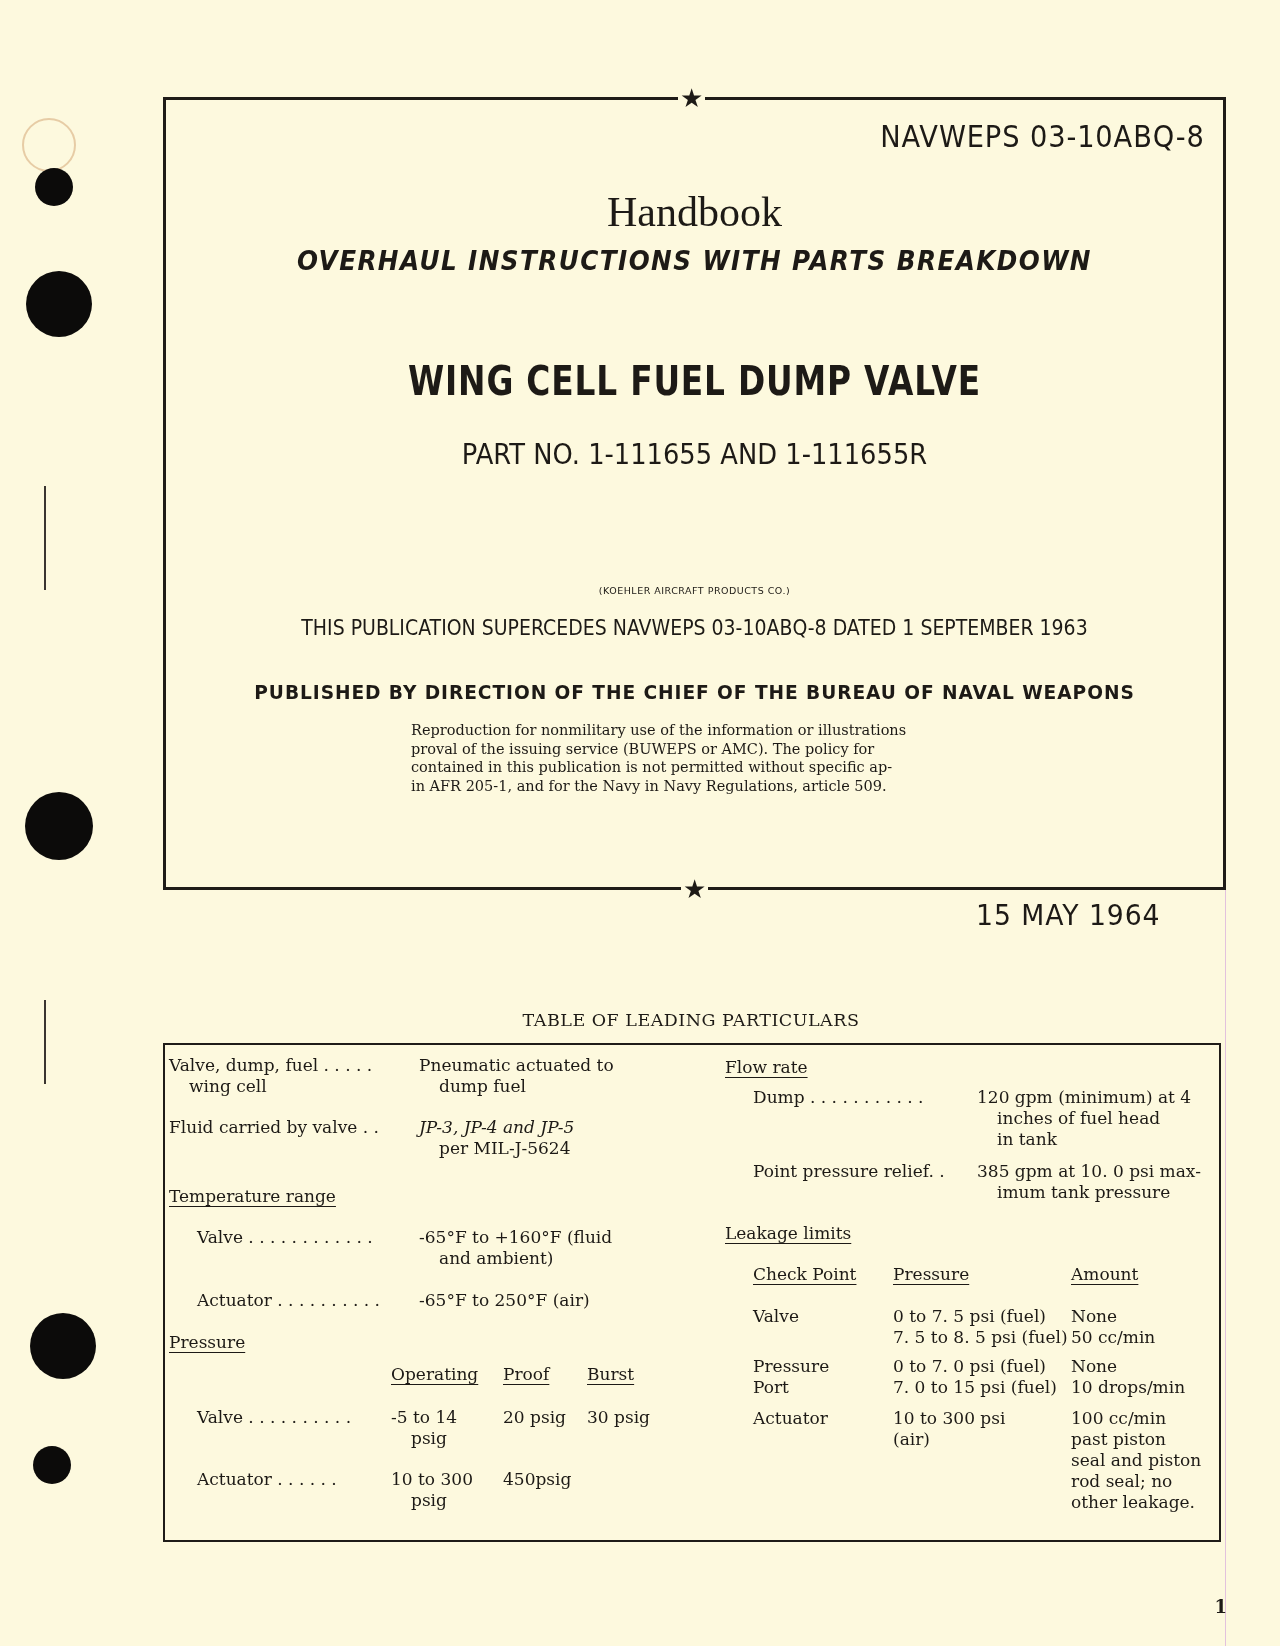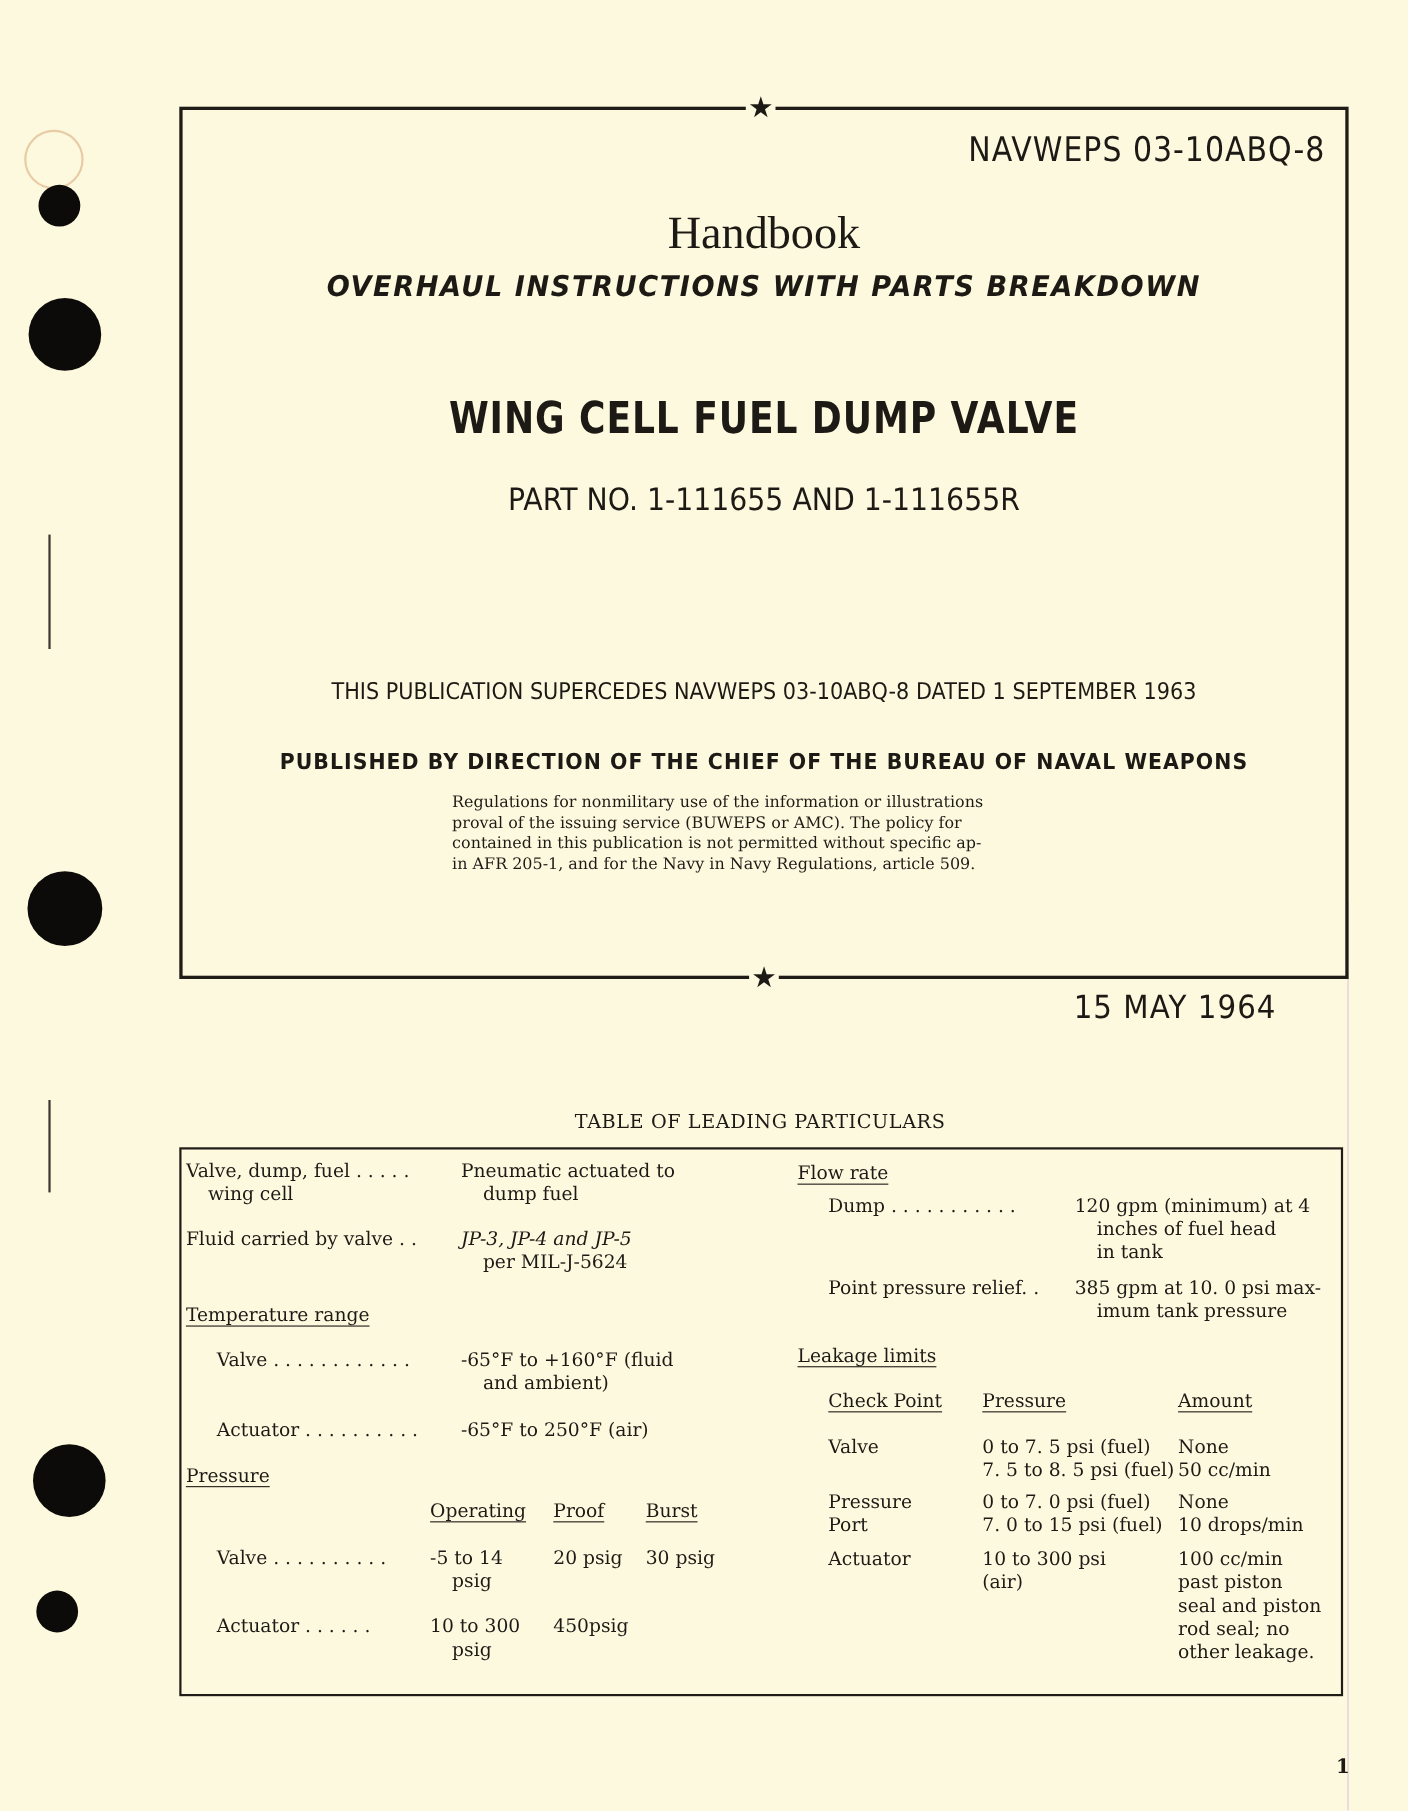--- a/index.html
+++ b/index.html
@@ -56,24 +56,25 @@
 
 <div class="cover">
   <div class="star" style="left:512px;top:-15px;">★</div>
   <div class="star" style="left:515px;bottom:-15px;">★</div>
 
   <div class="abs docnum">NAVWEPS 03-10ABQ-8</div>
   <div class="abs center handbook">Handbook</div>
   <div class="abs center subtitle">OVERHAUL INSTRUCTIONS WITH PARTS BREAKDOWN</div>
   <div class="abs center title">WING CELL FUEL DUMP VALVE</div>
   <div class="abs center partno">PART NO. 1-111655 AND 1-111655R</div>
+  <div class="abs center mfr">(KOEHLER AIRCRAFT PRODUCTS CO.)</div>
   <div class="abs center supersedes">THIS PUBLICATION SUPERCEDES NAVWEPS 03-10ABQ-8 DATED 1 SEPTEMBER 1963</div>
   <div class="abs center published">PUBLISHED BY DIRECTION OF THE CHIEF OF THE BUREAU OF NAVAL WEAPONS</div>
   <div class="notice">
-    <span>Regulations for nonmilitary use of the information or illustrations</span>
+    <span>Reproduction for nonmilitary use of the information or illustrations</span>
     <span>proval of the issuing service (BUWEPS or AMC).  The policy for</span>
     <span>contained in this publication is not permitted without specific ap-</span>
     <span>in AFR 205-1, and for the Navy in Navy Regulations, article 509.</span>
   </div>
 </div>
 
 <div class="abs date">15 MAY 1964</div>
 
 <div class="abs tbl-title">TABLE OF LEADING PARTICULARS</div>
 <div class="table">

